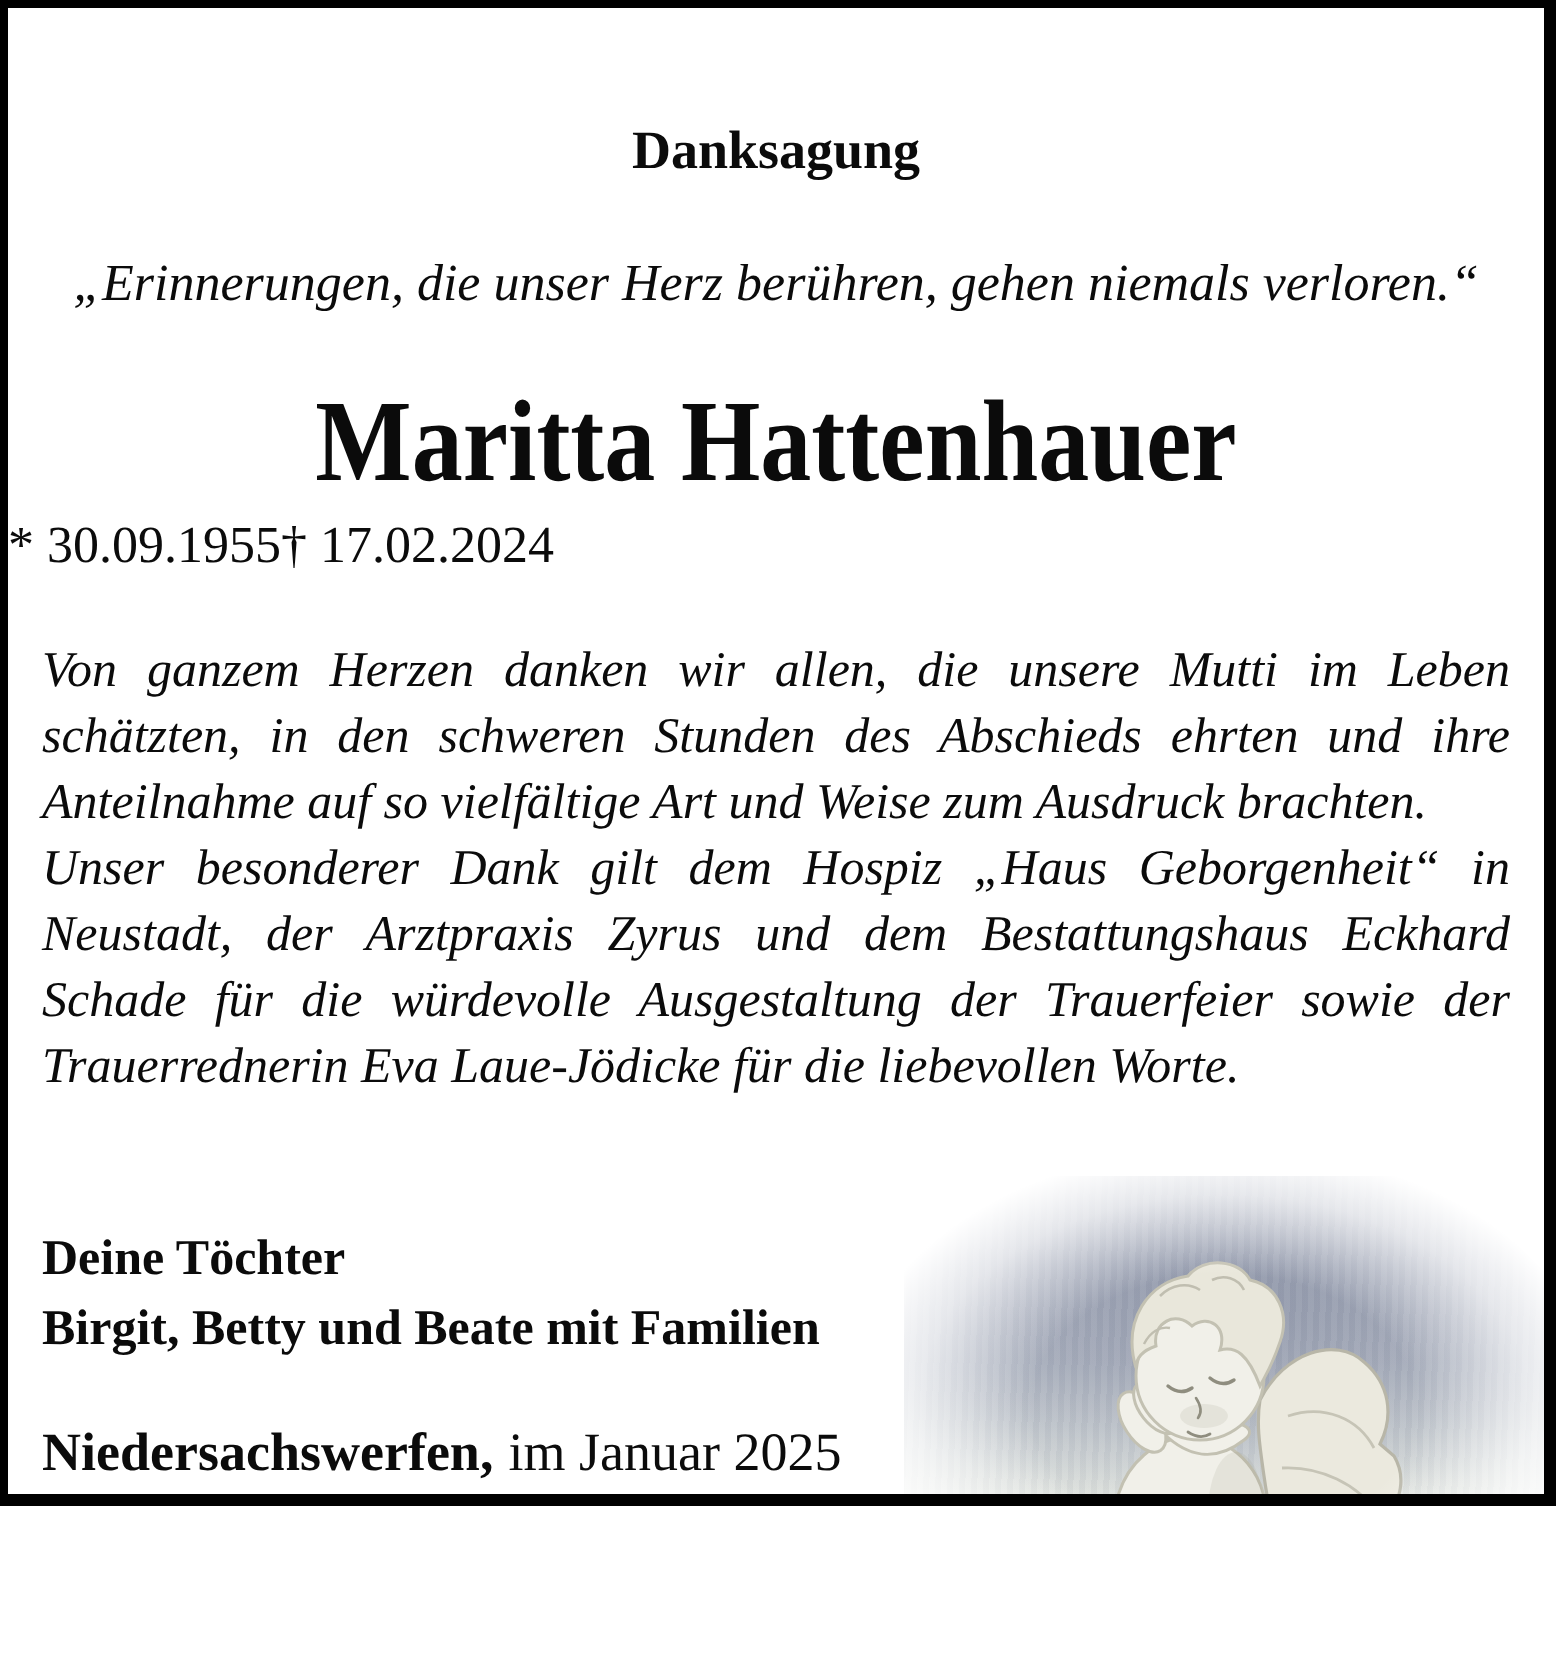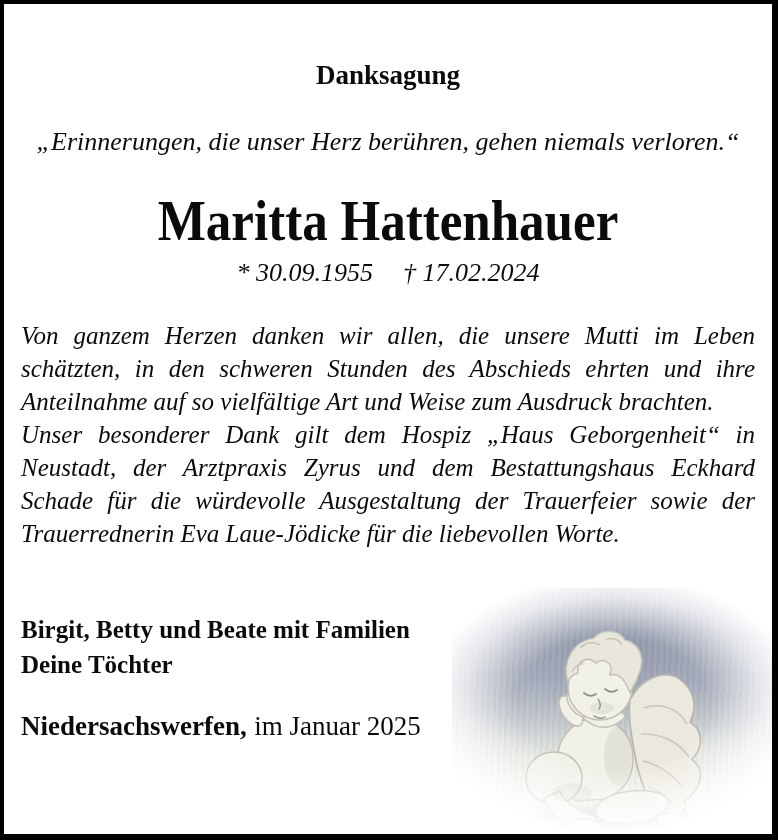--- a/index.html
+++ b/index.html
@@ -1,20 +1,20 @@
 <!DOCTYPE html>
 <html lang="de"><head>
 <meta charset="utf-8">
 <style>
   html, body { margin: 0; padding: 0; background: #fff; }
   body { width: 778px; height: 840px; overflow: hidden; }
 
   .page {
     position: relative;
-    width: 778px; height: 840px;
+    width: 778px; height: 753px;
     box-sizing: border-box;
     border-style: solid; border-color: #000;
     border-width: 4px 6px 6px 4px;
     background: #fff;
     color: #0b0b0b;
     font-family: "Liberation Serif", "DejaVu Serif", serif;
     overflow: hidden;
   }
 
   .heading {
@@ -32,22 +32,22 @@
   .name {
     position: absolute; top: 188px; left: 0; right: 0;
     text-align: center; font-weight: bold;
     font-size: 58px; line-height: 58px;
     transform: scaleX(0.88); transform-origin: 50% 50%;
     white-space: nowrap;
   }
 
   .dates {
     position: absolute; top: 255px; left: 0; right: 0;
-    display: flex; justify-content: center; gap: 30px;
-    font-size: 26px; line-height: 28px; font-style: italic;
+    display: flex; 
+    font-size: 26px; line-height: 28px;
   }
 
   .bodytext {
     position: absolute; top: 315px; left: 17px; right: 17px;
     font-size: 25px; line-height: 33px;
     text-align: justify; hyphens: none;
   }
   .bodytext p { margin: 0; font-style: italic; }
 
   .signature {
@@ -92,22 +92,22 @@
     <span>* 30.09.1955</span>
     <span>† 17.02.2024</span>
   </div>
 
   <div class="bodytext">
     <p>Von ganzem Herzen danken wir allen, die unsere Mutti im Leben schätzten, in den schweren Stunden des Abschieds ehrten und ihre Anteilnahme auf so vielfältige Art und Weise zum Ausdruck brachten.</p>
     <p>Unser besonderer Dank gilt dem Hospiz „Haus Geborgenheit“ in Neustadt, der Arztpraxis Zyrus und dem Bestattungshaus Eckhard Schade für die würdevolle Ausgestaltung der Trauerfeier sowie der Trauerrednerin Eva Laue-Jödicke für die liebevollen Worte.</p>
   </div>
 
   <div class="signature">
+    <div>Deine Töchter</div>
     <div>Birgit, Betty und Beate mit Familien</div>
-    <div>Deine Töchter</div>
   </div>
 
   <div class="placeline">
     <span class="place">Niedersachswerfen,</span><span>im Januar 2025</span>
   </div>
 
   <div class="photo">
     <svg viewBox="0 0 320 246" aria-hidden="true">
       <defs>
         <filter id="soft" x="-40%" y="-40%" width="180%" height="180%">

